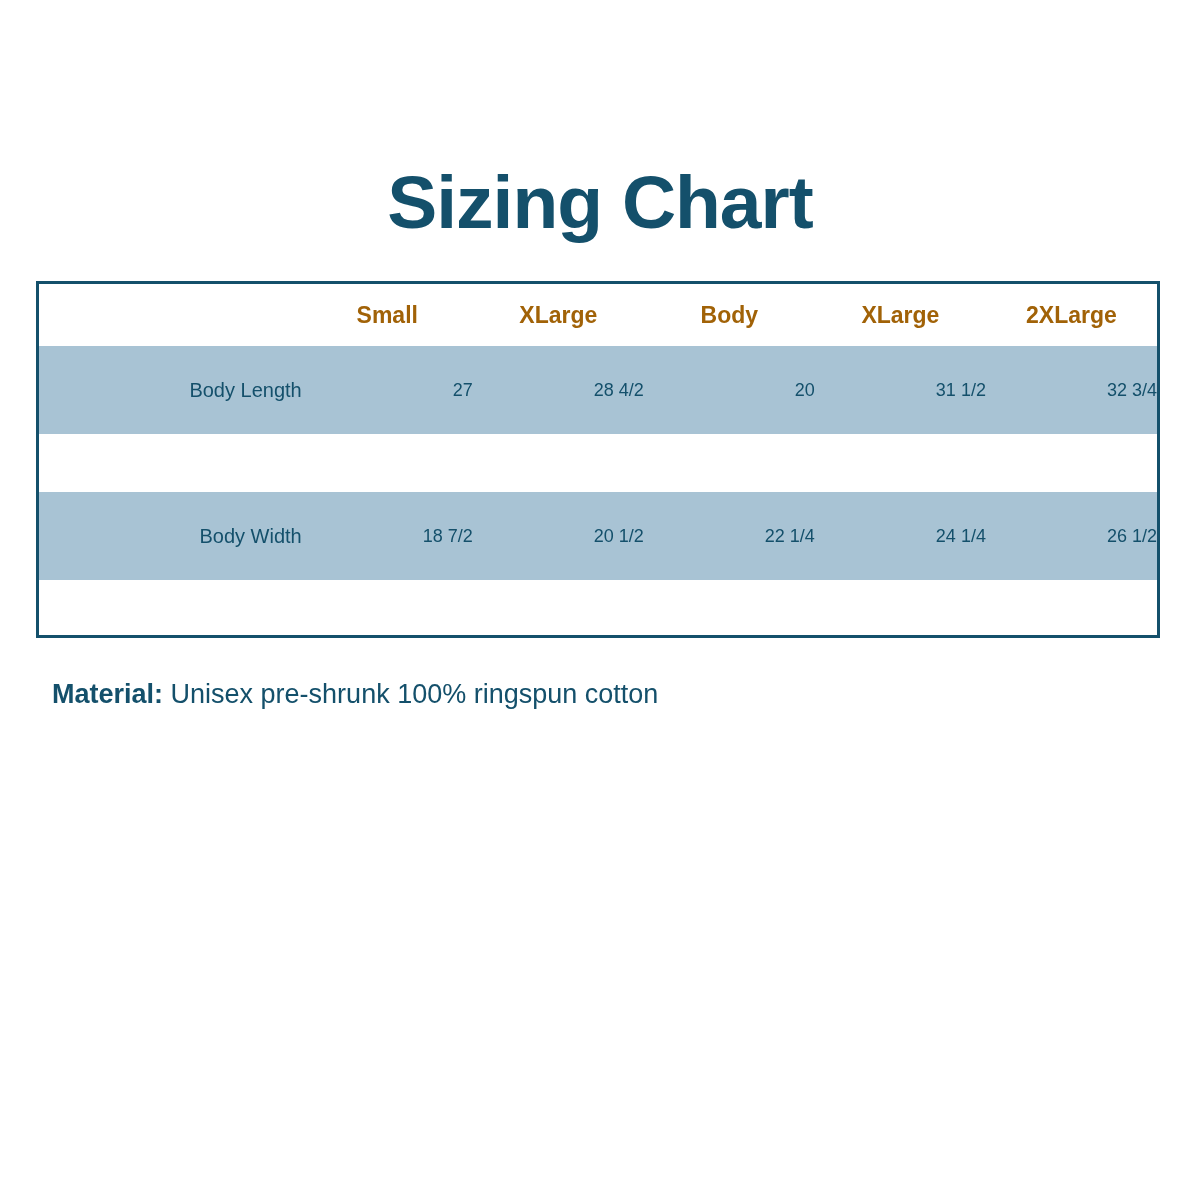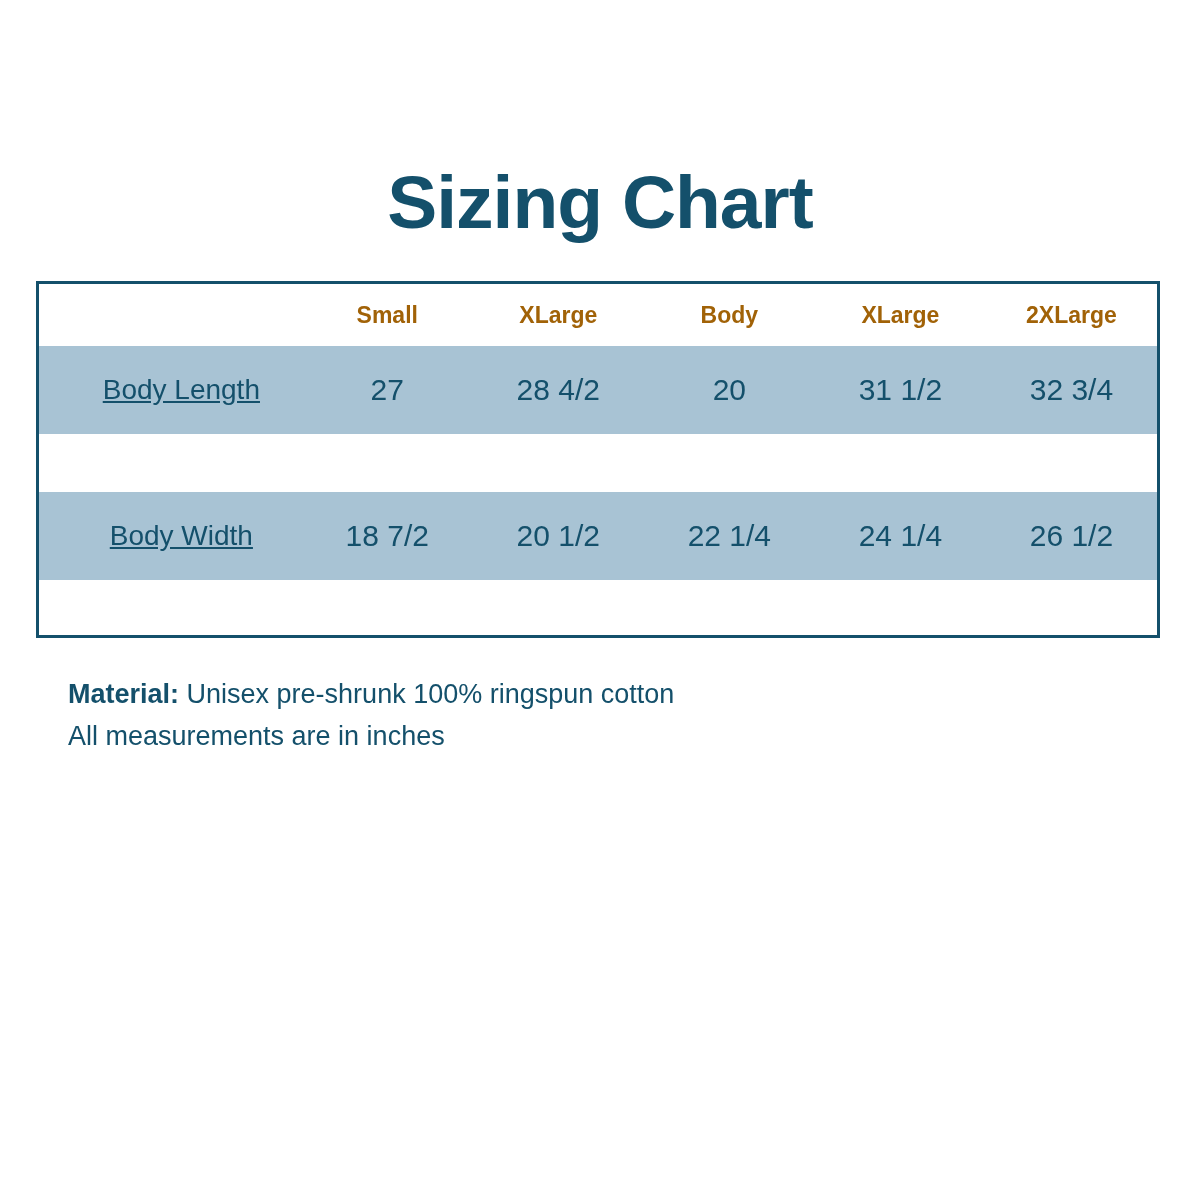--- a/index.html
+++ b/index.html
@@ -71,30 +71,29 @@
     background: #ffffff;
   }
   .head-row th.label-head {
     text-align: left;
     padding-left: 22px;
   }
 
   .data-row td {
     height: 88px;
     background: #a8c3d4;
-    font-size: 30px;
-    text-align: center;
+    font-size: 18px;
+    text-align: right;
     vertical-align: middle;
     color: #14506b;
   }
   .data-row td.row-label {
-    text-align: center;
+    text-align: right;
     padding-left: 22px;
-    font-size: 28px;
-    text-decoration: underline;
+    font-size: 20px;
   }
 
   .spacer-row td {
     height: 58px;
     background: #ffffff;
   }
   .spacer-row.last td {
     height: 55px;
   }
 
@@ -102,21 +101,20 @@
     position: absolute;
     left: 52px;
     top: 674px;
     width: 1100px;
   }
   .footnote-line {
     font-size: 27px;
     color: #14506b;
     line-height: 1.55;
     white-space: nowrap;
-    margin-left: 16px;
   }
   .footnote-label {
     font-weight: bold;
   }
 </style>
 </head>
 <body>
 
 <div class="page">
 
@@ -177,16 +175,15 @@
         </tr>
       </tbody>
     </table>
   </div>
 
   <div class="footnotes">
     <div class="footnote-line">
       <span class="footnote-label">Material:</span>
       <span>Unisex pre-shrunk 100% ringspun cotton</span>
     </div>
-    <div class="footnote-line">All measurements are in inches</div>
   </div>
 
 </div>
 
 </body></html>

